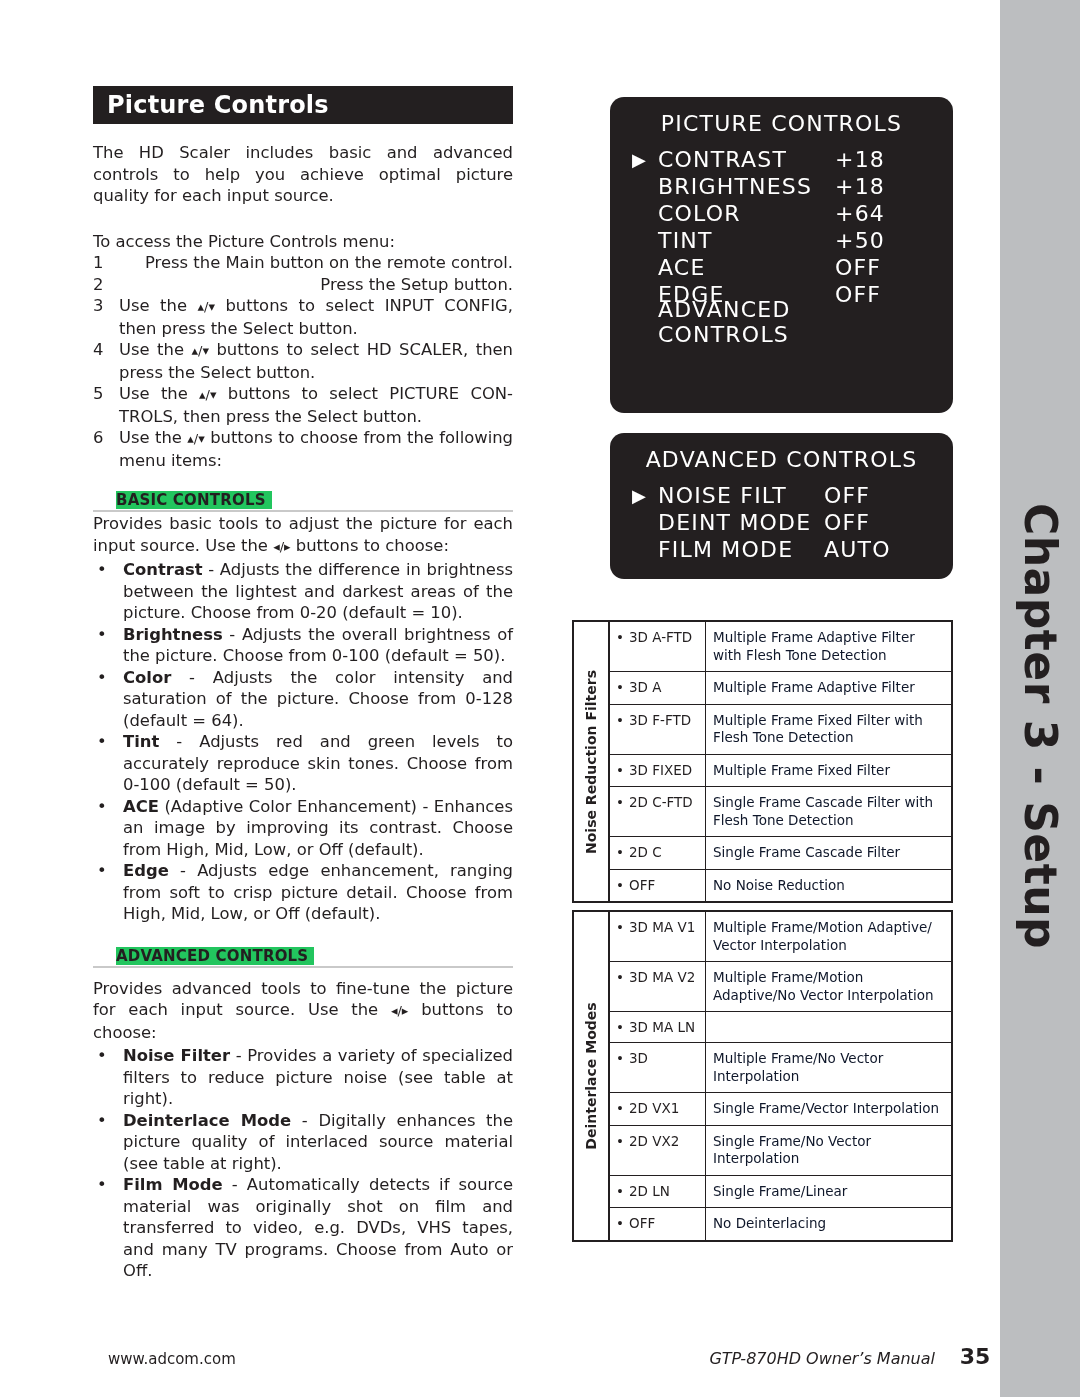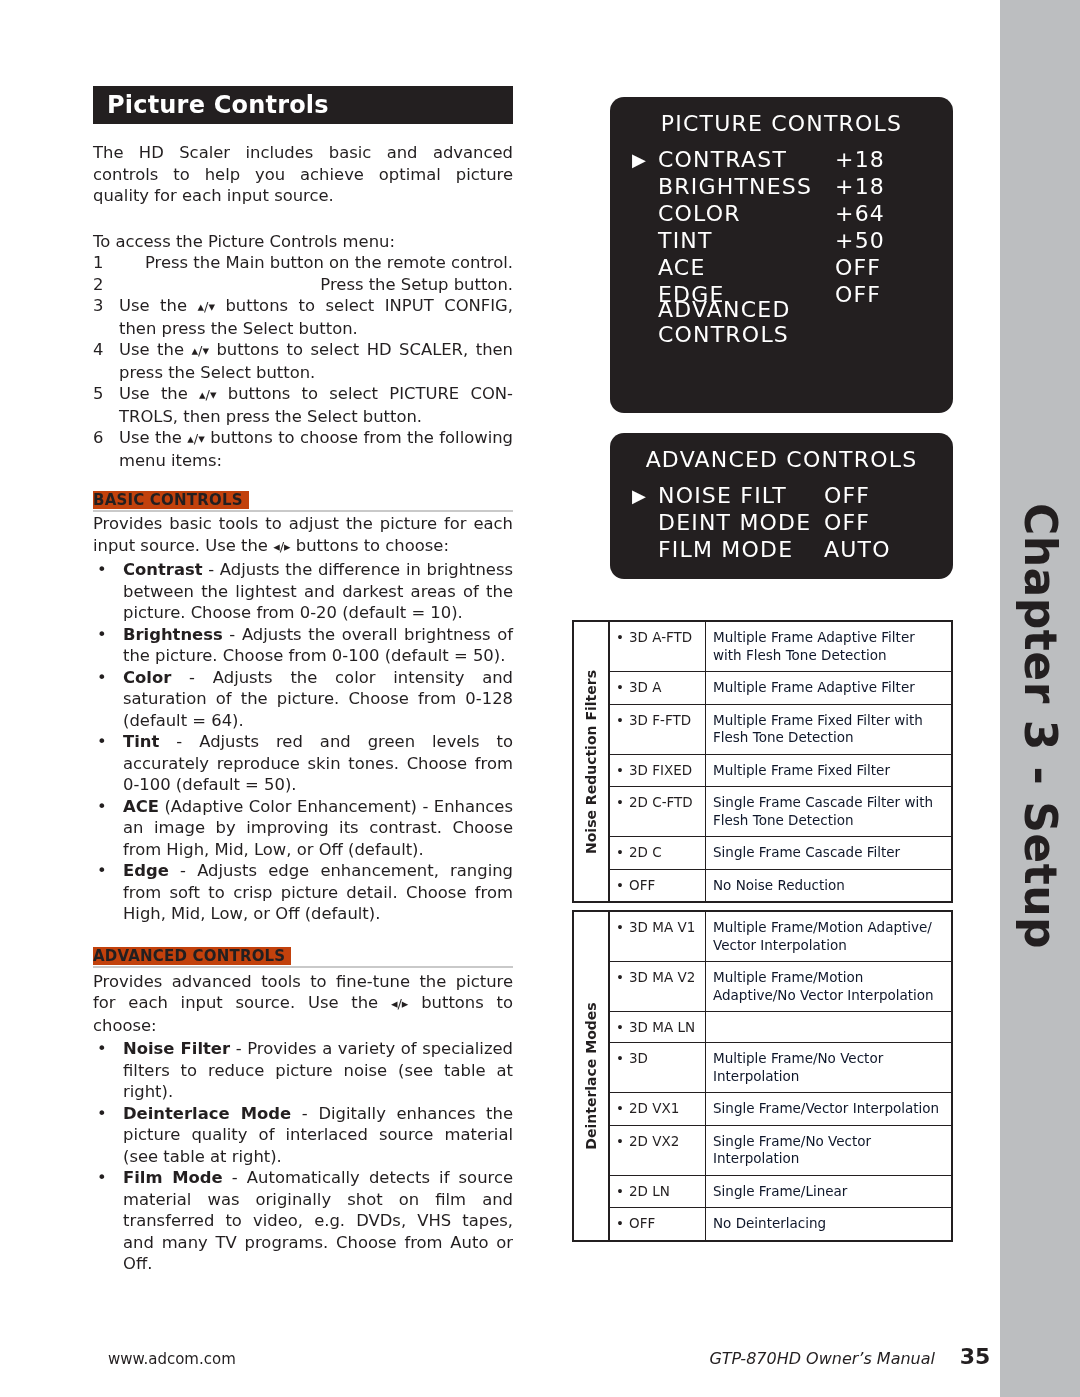--- a/index.html
+++ b/index.html
@@ -93,21 +93,21 @@
     margin-top: 20px;
     font-size: 15px;
     font-weight: bold;
     color: #231f20;
     letter-spacing: 0.2px;
     border-bottom: 2px solid #c9c9c9;
     padding-bottom: 1px;
     display: flex;
     align-items: flex-end;
   }
-  .sec-head .lbl { background: #c2410c; padding-right: 6px; }
+  .sec-head .lbl { background: #22c55e; padding-right: 6px; margin-left: 23px; }
 
   .bullets { margin-top: 2px; }
   .bullet {
     display: flex;
     font-size: 16.4px;
     line-height: 21.5px;
     color: #231f20;
     margin-top: 0px;
   }
   .bullet .dot {
@@ -340,21 +340,21 @@
     </div>
     <div class="bullet">
       <div class="dot">•</div>
       <div class="txt"><b>Edge</b><span> - Adjusts edge enhancement, ranging from soft to crisp picture detail. Choose from High, Mid, Low, or Off (default).</span></div>
     </div>
   </div>
 
   <div class="sec-head" style="margin-top:22px;">
     <span class="lbl">ADVANCED CONTROLS</span>
   </div>
-  <div class="body-par" style="margin-top:3px;"><span>Provides advanced tools to fine-tune the picture for each input source. Use the </span><span class="arrows">◂/▸</span><span> buttons to choose:</span></div>
+  <div class="body-par" style="margin-top:10px;"><span>Provides advanced tools to fine-tune the picture for each input source. Use the </span><span class="arrows">◂/▸</span><span> buttons to choose:</span></div>
 
   <div class="bullets">
     <div class="bullet">
       <div class="dot">•</div>
       <div class="txt"><b>Noise Filter</b><span> - Provides a variety of specialized filters to reduce picture noise (see table at right).</span></div>
     </div>
     <div class="bullet">
       <div class="dot">•</div>
       <div class="txt"><b>Deinterlace Mode</b><span> - Digitally enhances the picture quality of interlaced source material (see table at right).</span></div>
     </div>

